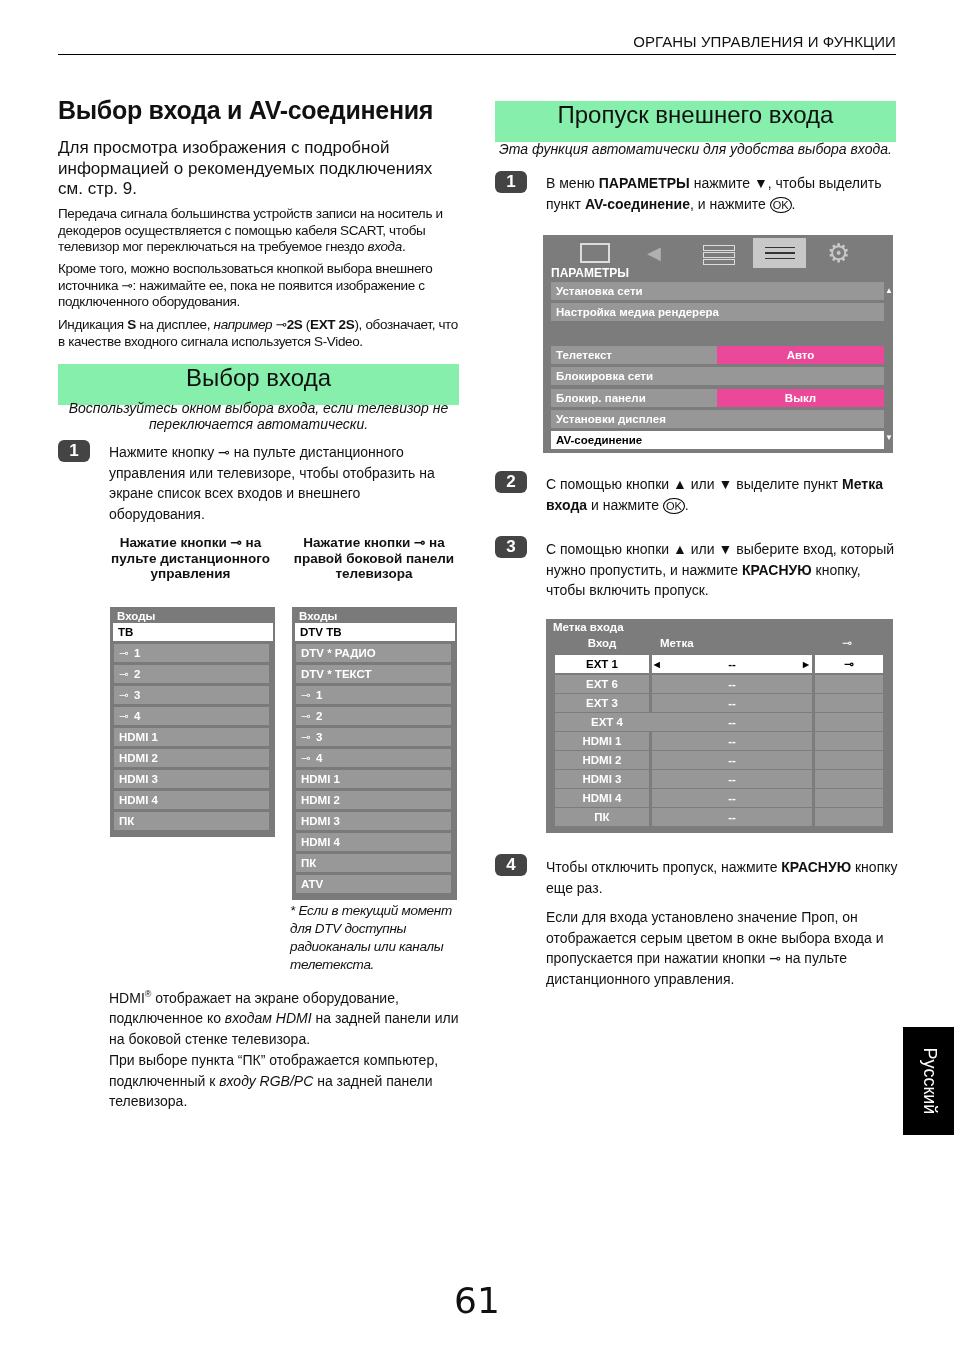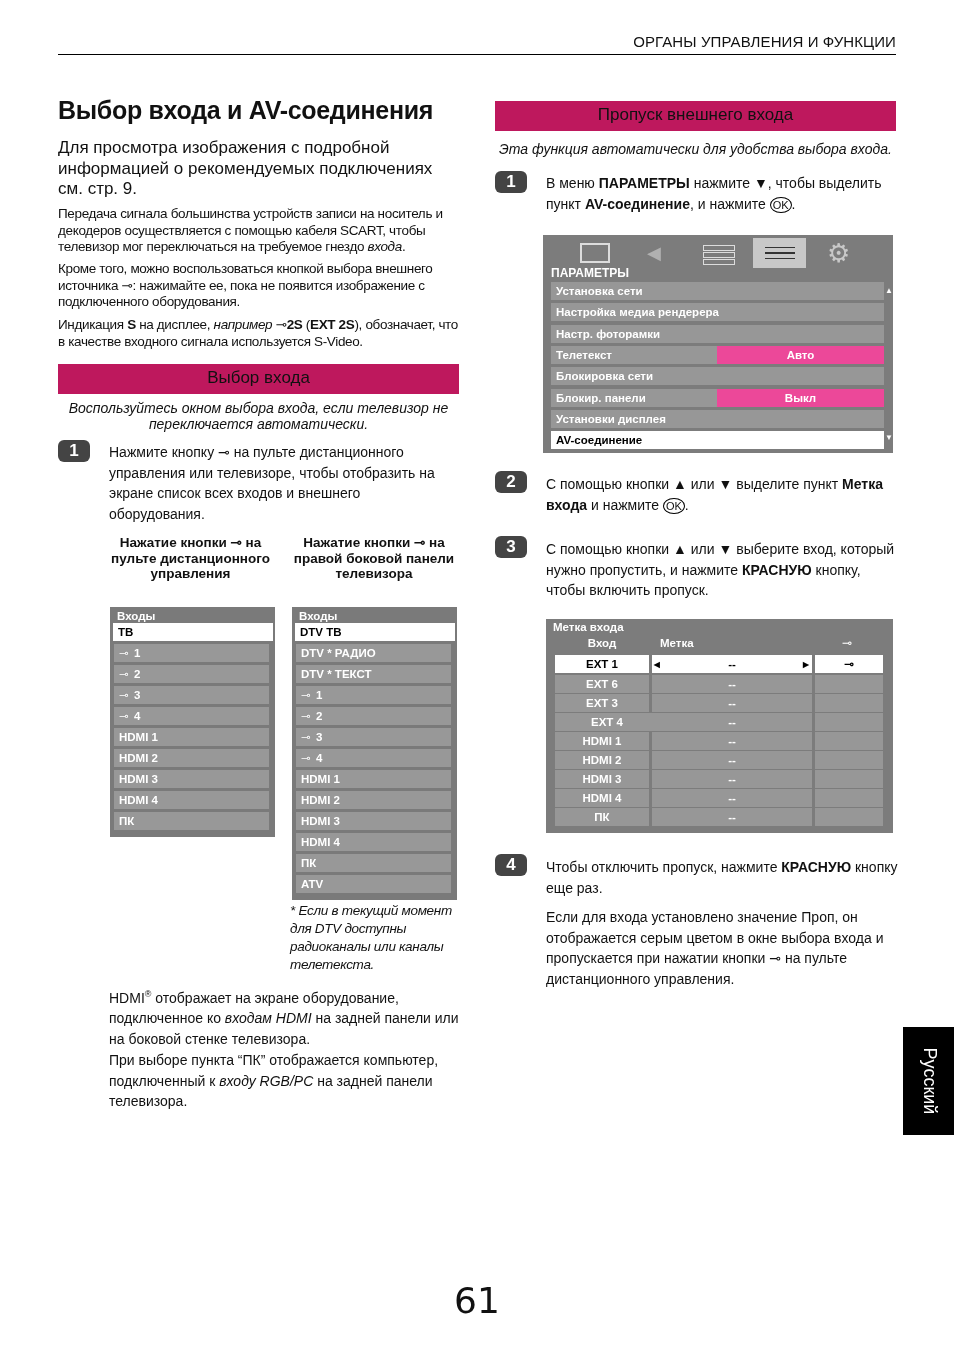--- a/index.html
+++ b/index.html
@@ -3,21 +3,21 @@
 <meta charset="utf-8">
 <style>
 *{box-sizing:border-box;margin:0;padding:0}
 body{width:954px;height:1349px;background:#fff;position:relative;font-family:"Liberation Sans",sans-serif;color:#111;overflow:hidden}
 .abs{position:absolute}
 .hdr-text{right:58px;top:33px;font-size:15px;letter-spacing:0.1px}
 .hdr-rule{left:58px;top:54px;width:838px;height:1px;background:#000}
 .title{left:58px;top:96px;font-size:25px;font-weight:bold;letter-spacing:-0.3px}
 .lead{left:58px;top:138px;width:400px;font-size:17px;line-height:20.5px}
 .para{font-size:13.5px;line-height:16.5px;letter-spacing:-0.35px}
-.secbar{background:#be185d;text-align:center;font-size:17px;height:30px;line-height:27px}
+.secbar{background:#86efac;text-align:center;font-size:24px;height:41px;line-height:27px}
 .ital{font-style:italic}
 .stepnum{width:32px;height:22px;background:#444;border-radius:6px;color:#fff;font-weight:bold;font-size:17px;text-align:center;line-height:22px}
 .steptext{font-size:14px;line-height:20.5px}
 .colhead{font-size:13.5px;font-weight:bold;text-align:center;line-height:15.5px}
 .inlist{background:#7a7a7a;padding:2px 4px 4px 4px}
 .inlist .lh{color:#fff;font-weight:bold;font-size:11.5px;height:14px;line-height:14px;padding-left:3px}
 .inlist .it{background:#989898;color:#fff;font-weight:bold;font-size:11.5px;height:18px;line-height:18px;margin-top:3px;padding-left:5px;margin-right:2px}
 .inlist .it.sel{background:#fff;color:#000;margin-right:-2px;margin-left:-1px;margin-top:0}
 .ic-in{display:inline-block;width:15px;font-weight:normal}
 .menu{background:#7c7c7c}
@@ -109,21 +109,20 @@
   <div class="abs" style="left:210px;top:3px;width:53px;height:30px;background:#c8c8c8">
     <div style="position:absolute;left:12px;top:9px;width:30px;height:1px;background:#333"></div>
     <div style="position:absolute;left:12px;top:14px;width:30px;height:2px;background:#333"></div>
     <div style="position:absolute;left:12px;top:20px;width:30px;height:1px;background:#333"></div>
   </div>
   <div class="abs" style="left:284px;top:4px;font-size:26px;color:#c8c8c8;line-height:28px">⚙</div>
   <div class="abs" style="left:8px;top:31px;color:#fff;font-weight:bold;font-size:12px">ПАРАМЕТРЫ</div>
 
   <div class="mrow" style="top:47px"><span>Установка сети</span></div>
   <div class="mrow" style="top:68px"><span>Настройка медиа рендерера</span></div>
-  <div class="mrow" style="top:90px"><span>Настр. фоторамки</span></div>
   <div class="mrow" style="top:111px"><span>Телетекст</span><span class="val">Авто</span></div>
   <div class="mrow" style="top:132px"><span>Блокировка сети</span></div>
   <div class="mrow" style="top:154px"><span>Блокир. панели</span><span class="val">Выкл</span></div>
   <div class="mrow" style="top:175px"><span>Установки дисплея</span></div>
   <div class="mrow sel" style="top:196px"><span>AV-соединение</span></div>
   <div class="abs" style="left:342px;top:51px;color:#fff;font-size:8px">▲</div>
   <div class="abs" style="left:342px;top:198px;color:#fff;font-size:8px">▼</div>
 </div>
 
 <div class="abs stepnum" style="left:495px;top:471px">2</div>

